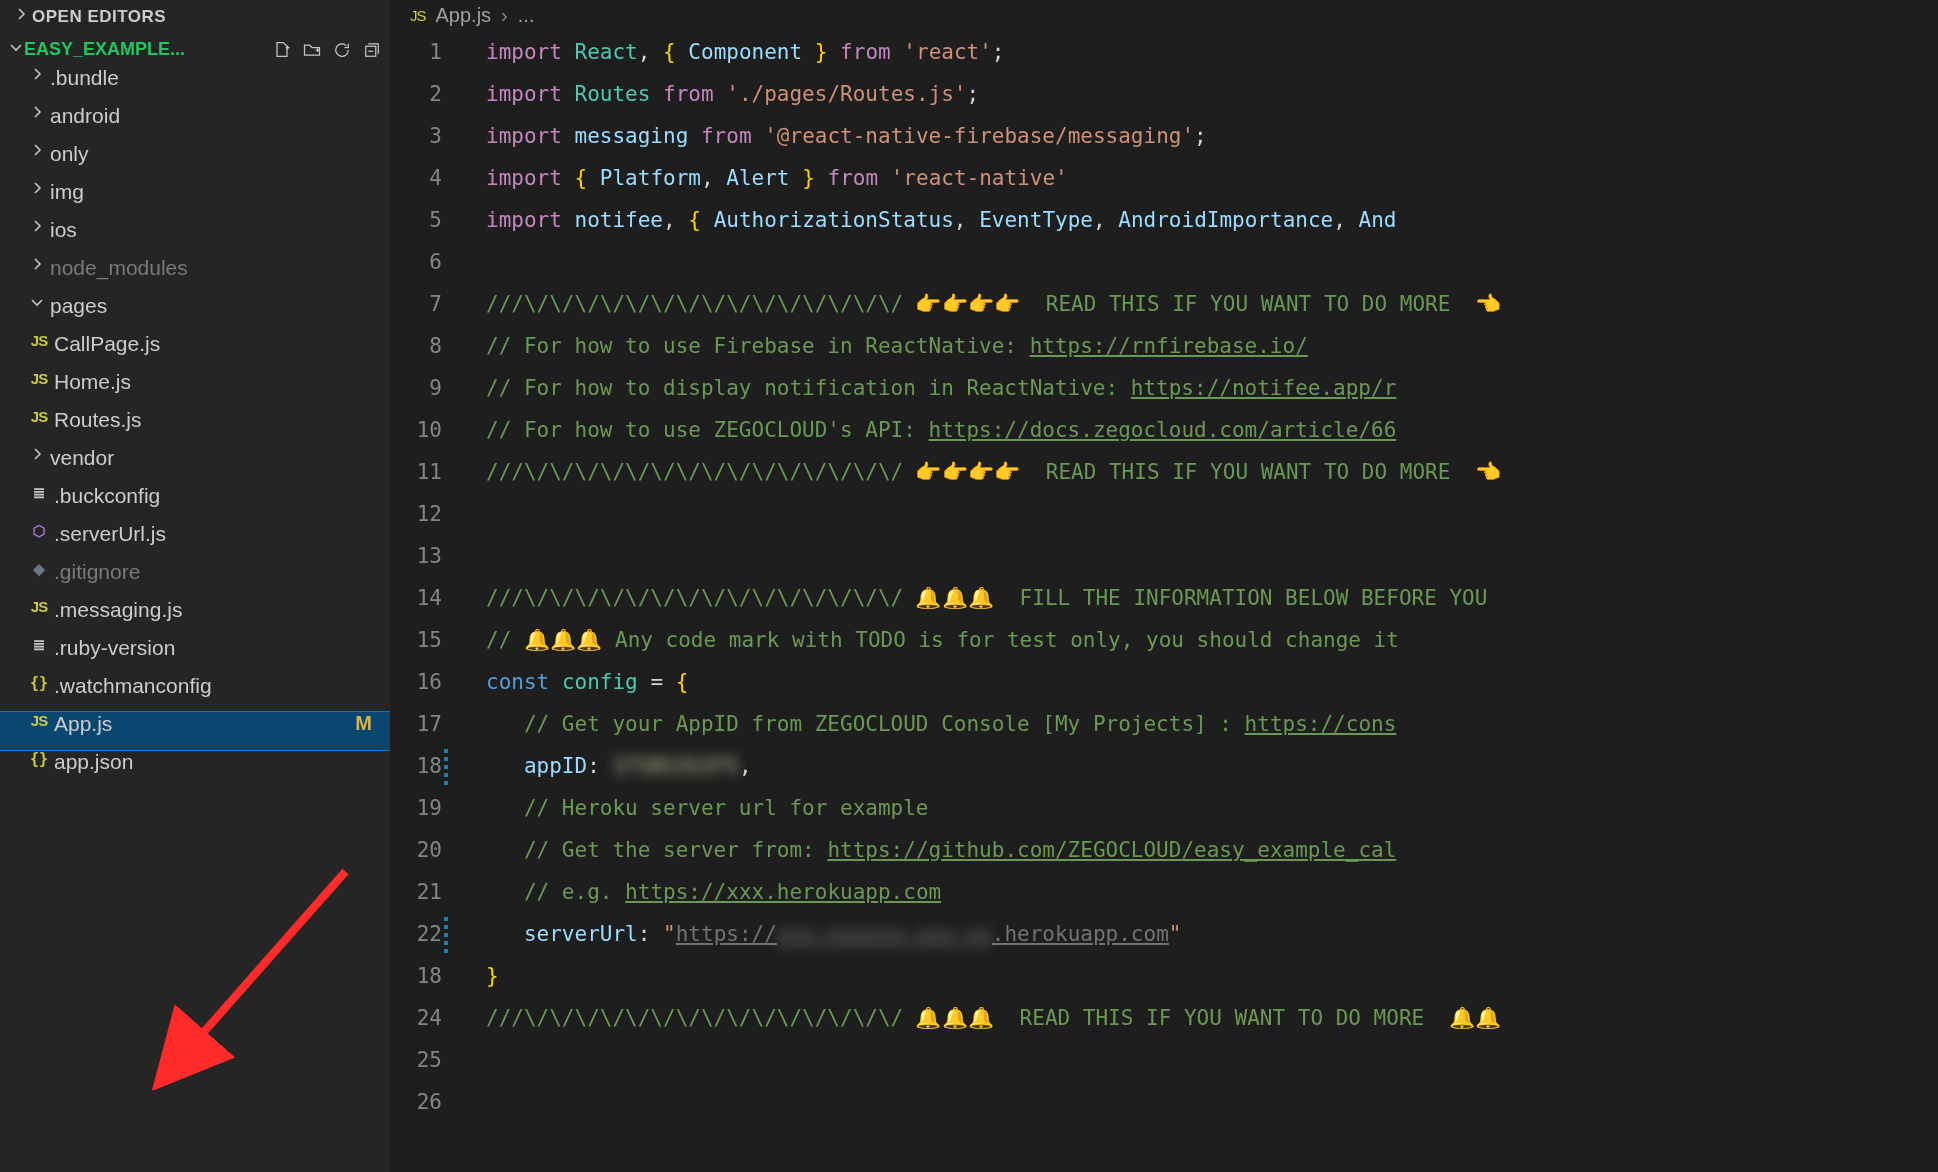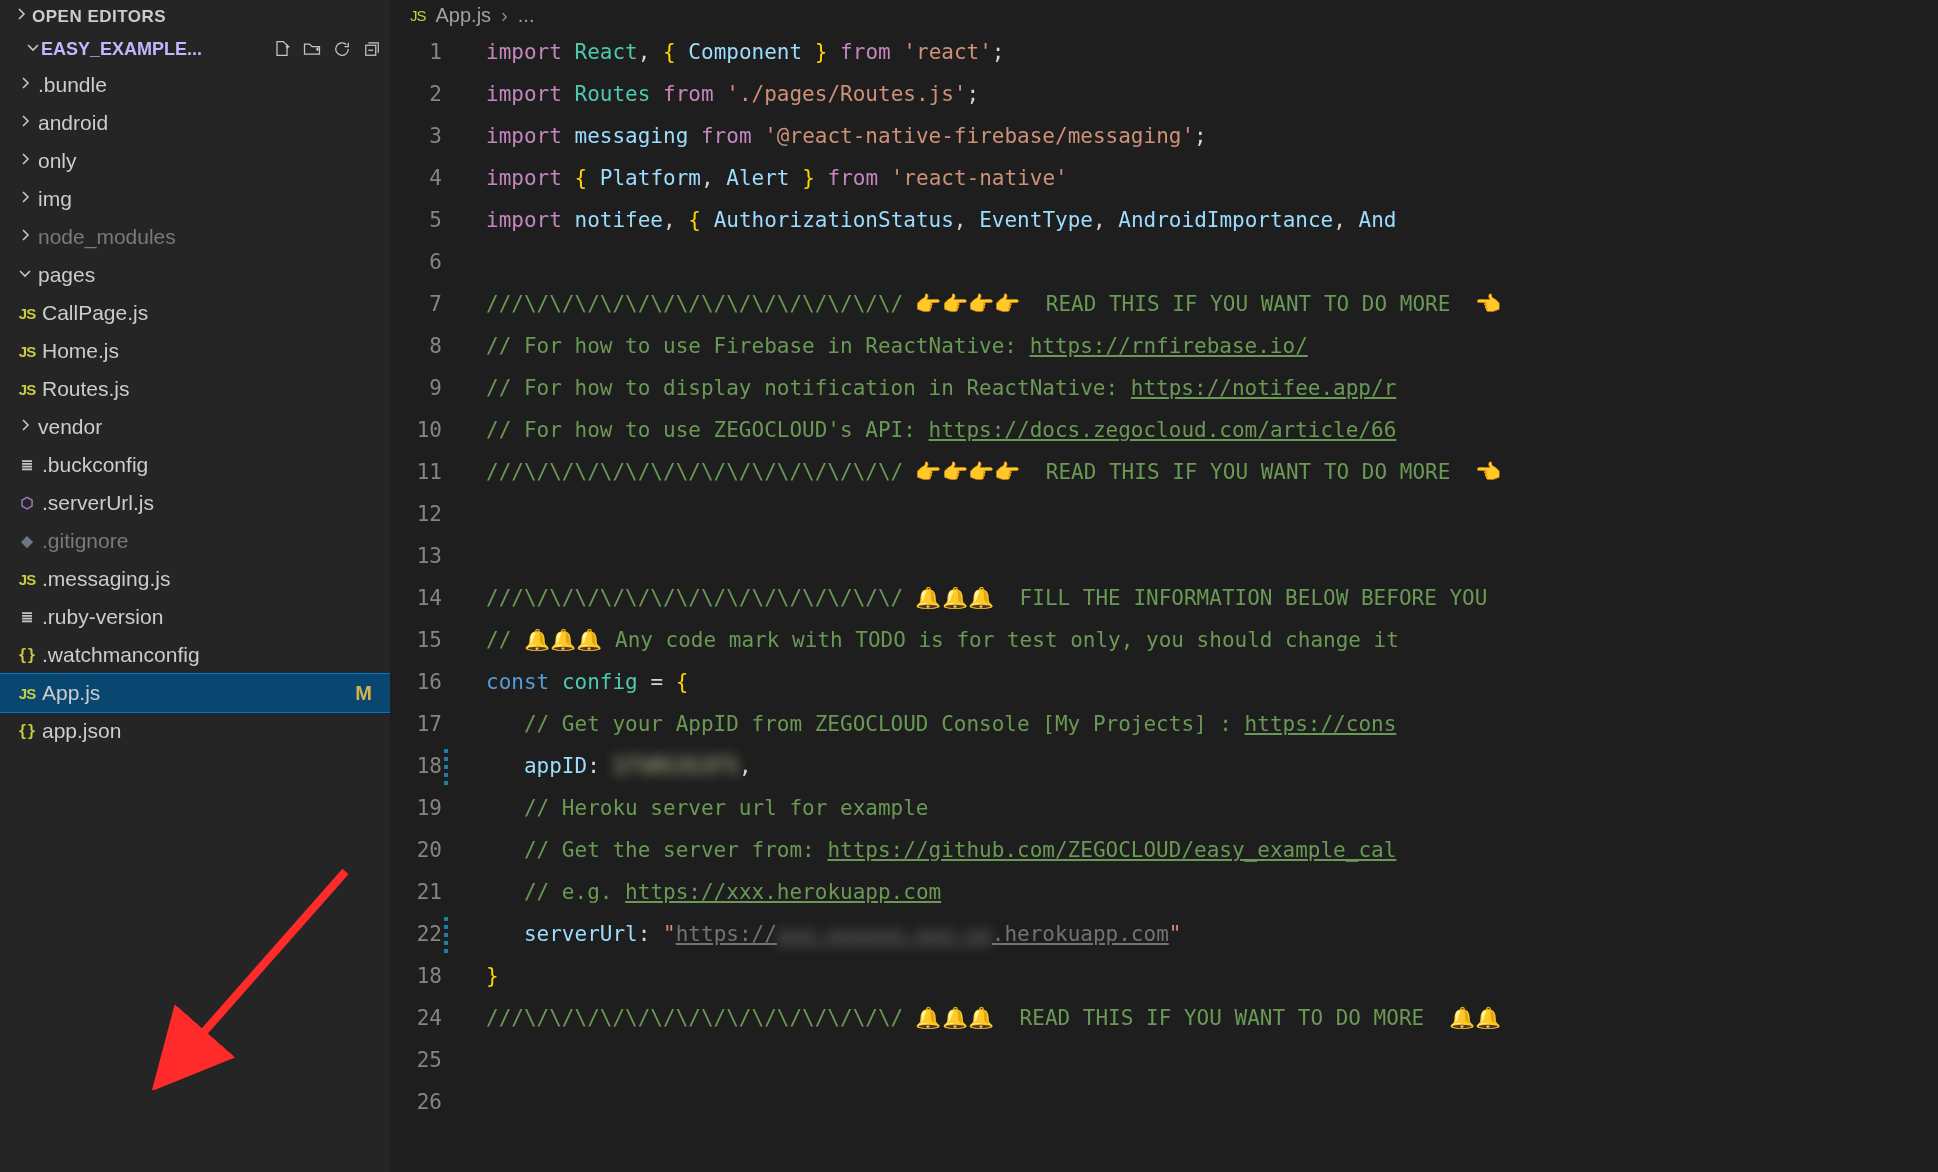--- a/index.html
+++ b/index.html
@@ -14,31 +14,31 @@
   display:flex; flex-direction:column; color:#cccccc;
   font-family:-apple-system,'Segoe UI',sans-serif;
 }
 .section-header {
   display:flex; align-items:center; padding:6px 10px;
   font-size:17px; font-weight:700; letter-spacing:.5px;
   color:#cccccc; cursor:pointer;
 }
 .section-header .chev { width:22px; text-align:center; }
 .project-header {
-  display:flex; align-items:flex-start; padding:6px 8px;
-  font-size:18px; font-weight:700; color:#c4b5fd;margin-left:17px;
+  display:flex; align-items:flex-end; padding:6px 8px;
+  font-size:18px; font-weight:700; color:#22c55e;
 }
 .project-header .actions {
   margin-left:auto; display:flex; gap:10px; align-items:center;
 }
 .icon-btn { color:#c5c5c5; cursor:pointer; display:flex; align-items:center; justify-content:center; }
 .tree { flex:1; overflow:auto; font-size:21px; }
 .tree-row {
-  display:flex; align-items:center; height:38px;
-  padding-left:12px; cursor:pointer; white-space:nowrap;
+  display:flex; height:38px;
+  padding-left:24px; cursor:pointer; white-space:nowrap;
   position:relative;
 }
 .tree-row.selected { background:#094771; outline:1px solid #007acc; }
 .tree-row .chev { width:26px; text-align:center; color:#c5c5c5; font-size:18px; }
 .tree-row .fileicon { width:30px; text-align:center; font-size:15px; font-weight:700; }
 .ic-js { color:#cbcb41; font-family:sans-serif; letter-spacing:-1px; }
 .ic-json { color:#cbcb41; font-family:monospace; }
 .ic-lines { color:#c5c5c5; }
 .ic-hex { color:#a074c4; }
 .ic-git { color:#6c7886; }
@@ -161,20 +161,26 @@
         <span class="chev"><svg class="chev-svg" viewBox="0 0 16 16">
             <path d="M6 3l5 5-5 5" stroke="#c5c5c5" stroke-width="1.6" fill="none"></path>
           </svg></span>
         <span class="label">only</span>
       </div>
       <div class="tree-row">
         <span class="chev"><svg class="chev-svg" viewBox="0 0 16 16">
             <path d="M6 3l5 5-5 5" stroke="#c5c5c5" stroke-width="1.6" fill="none"></path>
           </svg></span>
         <span class="label">img</span>
+      </div>
+      <div class="tree-row">
+        <span class="chev"><svg class="chev-svg" viewBox="0 0 16 16">
+            <path d="M6 3l5 5-5 5" stroke="#c5c5c5" stroke-width="1.6" fill="none"></path>
+          </svg></span>
+        <span class="label">ios</span>
       </div>
       <div class="tree-row dim">
         <span class="chev"><svg class="chev-svg" viewBox="0 0 16 16">
             <path d="M6 3l5 5-5 5" stroke="#c5c5c5" stroke-width="1.6" fill="none"></path>
           </svg></span>
         <span class="label">node_modules</span>
       </div>
       <div class="tree-row">
         <span class="chev"><svg class="chev-svg" viewBox="0 0 16 16">
             <path d="M3 6l5 5 5-5" stroke="#c5c5c5" stroke-width="1.6" fill="none"></path>

